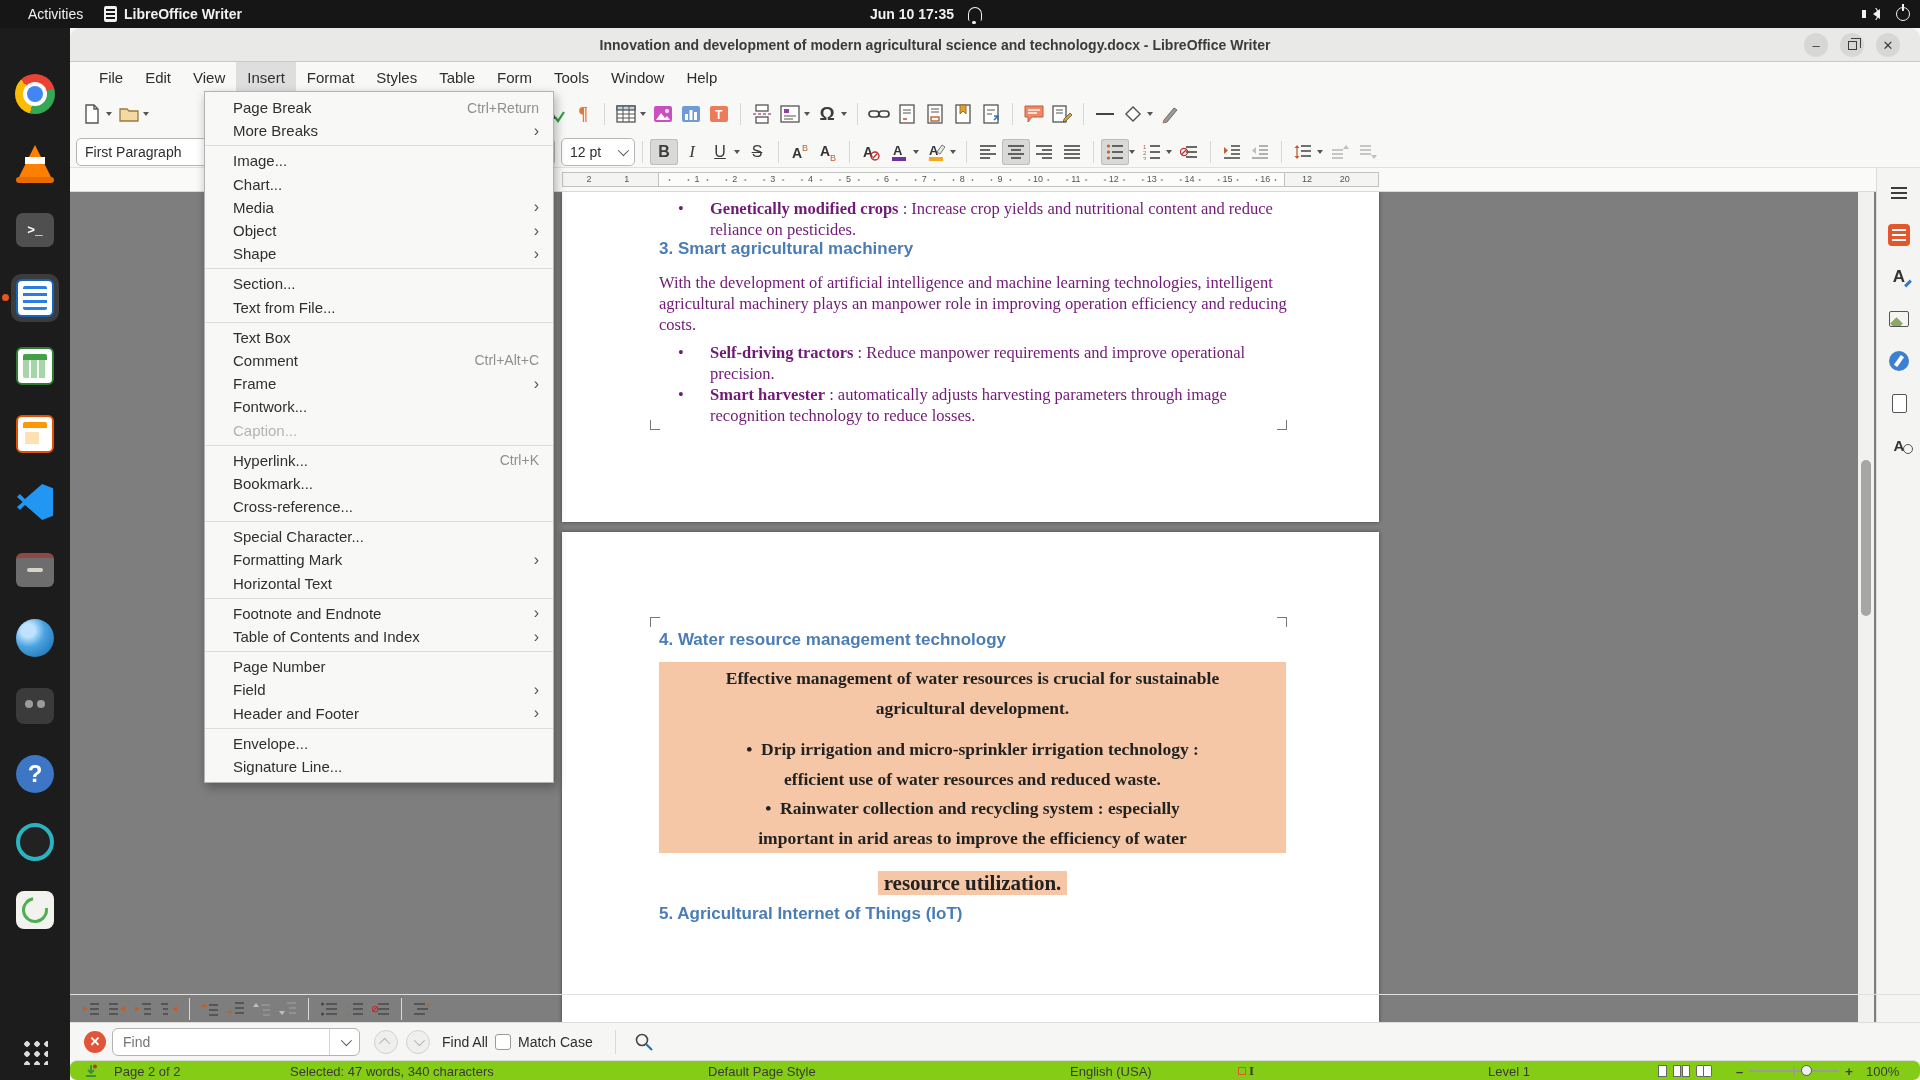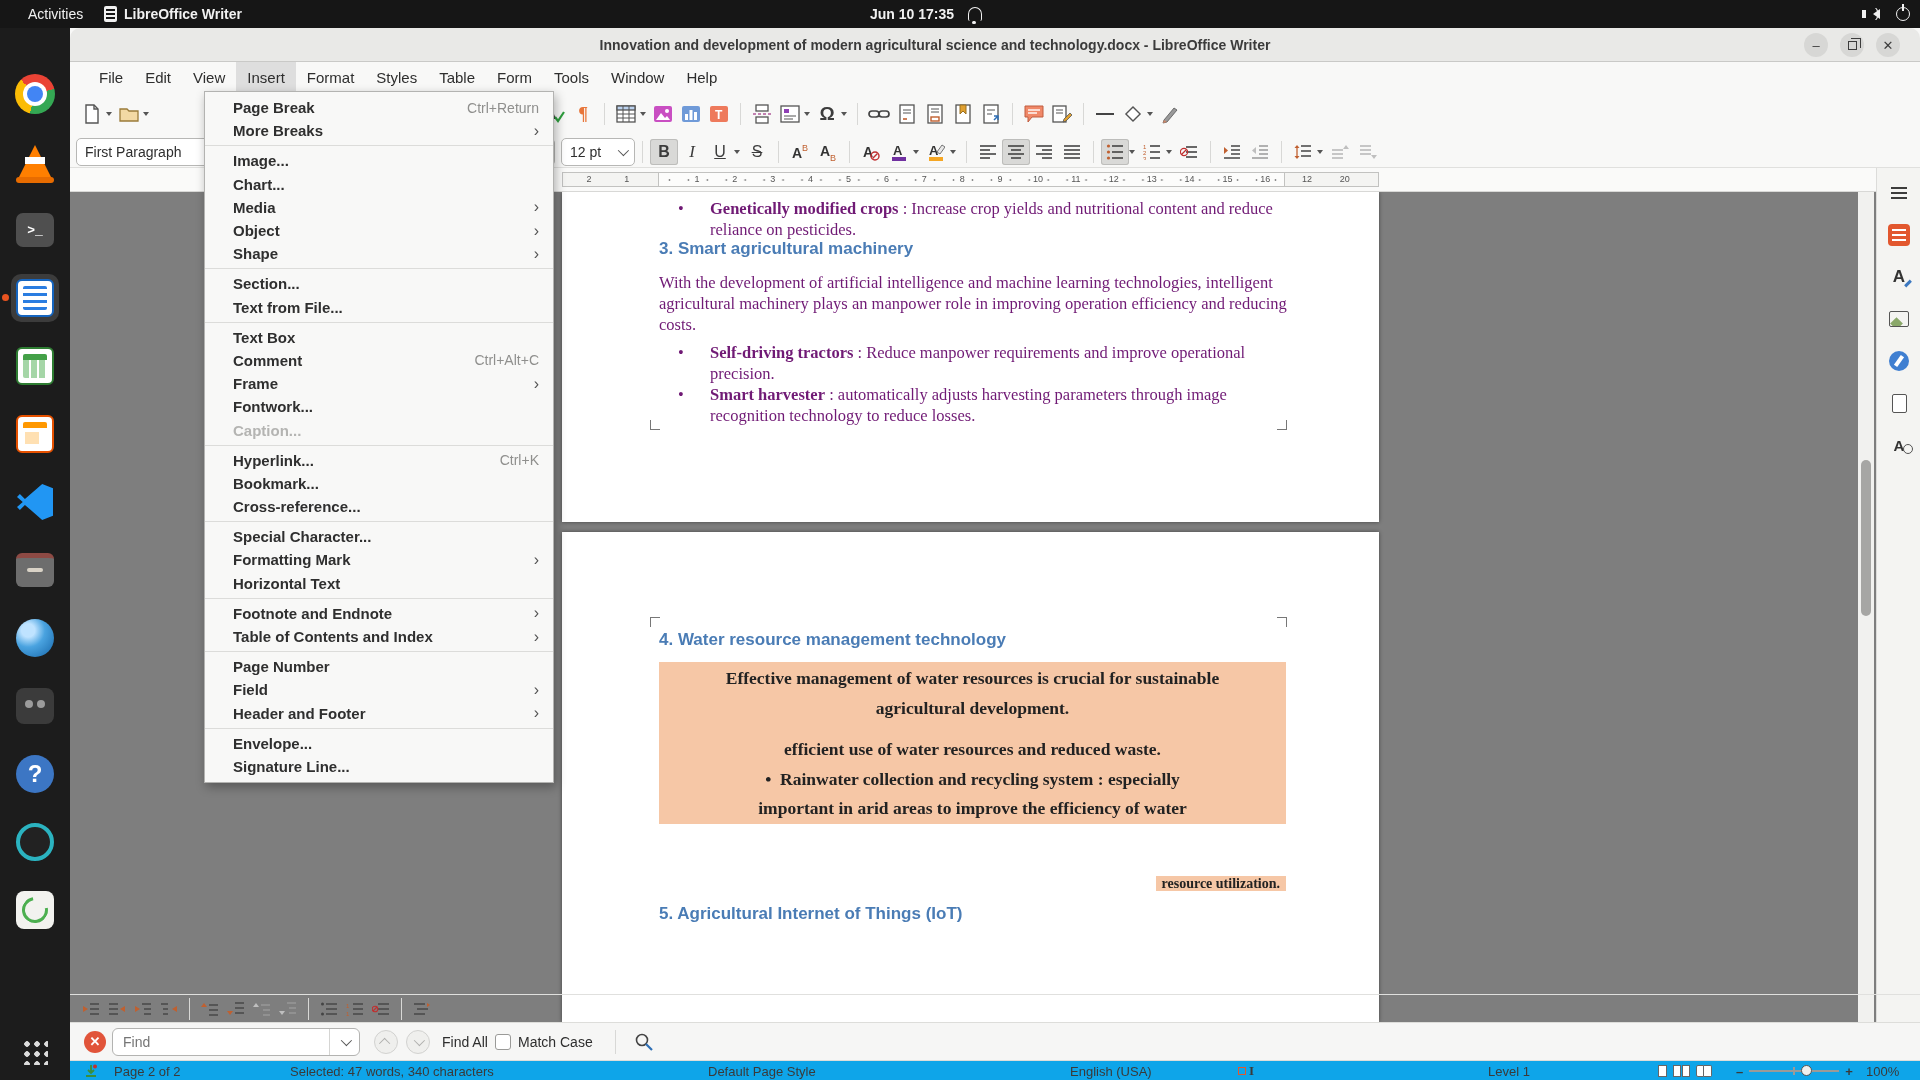--- a/index.html
+++ b/index.html
@@ -117,22 +117,22 @@
   .doc-p { position:absolute; left:97px; width:628px; font-size:16.5px; line-height:21px; }
   .blt { position:absolute; left:148px; width:572px; font-size:16.5px; line-height:21px; }
   .blt::before { content:"\2022"; position:absolute; left:-32px; }
   .cm { position:absolute; width:10px; height:10px; }
   .cm-tl { border-left:1px solid #777; border-top:1px solid #777; }
   .cm-tr { border-right:1px solid #777; border-top:1px solid #777; }
   .cm-bl { border-left:1px solid #777; border-bottom:1px solid #777; }
   .cm-br { border-right:1px solid #777; border-bottom:1px solid #777; }
   .selblock { position:absolute; left:97px; width:627px; background:#F6C7A6; text-align:center;
     font-family:"Liberation Serif", serif; font-weight:700; font-size:17.5px; color:#222; line-height:29.5px; padding-top:2px; }
-  .selline-last { position:absolute; left:97px; width:627px; text-align:right; font-family:"Liberation Serif", serif;
-    font-weight:700; font-size:14px; color:#222; line-height:29.5px; }
+  .selline-last { position:absolute; left:97px; width:627px; text-align:center; font-family:"Liberation Serif", serif;
+    font-weight:700; font-size:21px; color:#222; line-height:29.5px; }
   .selline-last span { background:#F6C7A6; padding:0 6px; }
   .selbullet::before { content:"\2022\00a0\00a0"; }
 
   
   .scrollbar { position:absolute; left:1788px; top:164px; width:16px; height:830px; background:#f1f1ef; }
   .scroll-thumb { position:absolute; left:3px; top:268px; width:10px; height:156px; background:#a6a6a4; border-radius:5px; }
   .side-strip { position:absolute; left:1806px; top:140px; width:44px; height:854px; background:#f4f4f2; border-left:1px solid #dcdcda; }
   .side-ic { position:absolute; left:7px; width:30px; height:30px; display:flex; align-items:center; justify-content:center; border-radius:4px; }
   .hamb { width:16px; height:2px; background:#3c3c3c; box-shadow:0 5px 0 #3c3c3c, 0 10px 0 #3c3c3c; margin-top:-10px; }
   .prop-ic { width:22px; height:22px; background:#E2572E; border-radius:4px; position:relative; }
@@ -145,21 +145,21 @@
   .nav-ic { width:20px; height:20px; border-radius:50%; background:#3f7fd1; position:relative; }
   .nav-ic::before { content:""; position:absolute; left:8px; top:4px; width:4px; height:12px; background:#fff; transform:rotate(35deg); }
   .page-ic { width:15px; height:19px; border:1.6px solid #555; border-radius:2px; background:#fff; }
   .insp-ic { font-size:15px; font-weight:700; color:#333; position:relative; }
   .insp-ic::after { content:""; position:absolute; right:-9px; bottom:0; width:8px; height:8px; border:1.6px solid #555; border-radius:50%; }
 
   
   .menu-pop { position:absolute; left:134px; top:63px; width:350px; background:#f8f8f7; border:1px solid #b3b3b1;
     box-shadow:2px 4px 10px rgba(0,0,0,.3); padding:4px 0; z-index:50; }
   .mi { height:23.2px; display:flex; align-items:center; padding:0 14px 0 28px; font-size:15px; color:#2f2f2f; }
-  .mi-l { flex:1 1 auto;font-weight:bold; }
+  .mi-l { flex:1 1 auto; }
   .mi-s { color:#8f8f8d; font-size:14px; }
   .mi-a { color:#555; font-size:16px; line-height:1; }
   .mi-a::before { content:"\203A"; }
   .mi.dis .mi-l { color:#b4b4b2; }
   .msep { height:1px; background:#dcdcda; margin:3px 0; }
 
   
   .toolbar3 { position:absolute; left:0; top:966px; width:1850px; height:28px; display:flex; align-items:center; padding-left:8px;
     border-top:1px solid #e0e0de; }
   .tb3 { width:26px; height:22px; display:flex; align-items:center; justify-content:center; flex:0 0 auto; }
@@ -177,22 +177,22 @@
   .chev-sm { width:8px; height:8px; border-right:1.6px solid #555; border-bottom:1.6px solid #555; transform:rotate(45deg) translateY(-2px); }
   .nav-btn { position:absolute; width:24px; height:24px; border-radius:50%; background:#efefed; border:1px solid #d2d2d0;
     display:flex; align-items:center; justify-content:center; }
   .chev-up { width:8px; height:8px; border-left:1.8px solid #b0b0ae; border-top:1.8px solid #b0b0ae; transform:rotate(45deg) translateY(2px); }
   .chev-dn { width:8px; height:8px; border-right:1.8px solid #b0b0ae; border-bottom:1.8px solid #b0b0ae; transform:rotate(45deg) translateY(-2px); }
   .find-label { position:absolute; font-size:14px; color:#2e2e2e; }
   .checkbox { position:absolute; width:16px; height:16px; background:#fff; border:1px solid #9a9a98; border-radius:3px; }
   .fsep { position:absolute; width:1px; height:24px; background:#d8d8d6; }
 
   
-  .statusbar { position:absolute; left:0; top:1032px; width:1850px; height:20px; background:#0ea5e9; border-top:1px solid #ddddda;
-    font-size:13px; color:#3a3a3a; }
+  .statusbar { position:absolute; left:0; top:1032px; width:1850px; height:20px; background:#84cc16; border-top:1px solid #ddddda;
+    font-size:13px; color:#3a3a3a;border-radius:7px; }
   .sb { position:absolute; top:0; height:20px; display:flex; align-items:center; }
   .zoom-track { width:90px; height:2px; background:#9a9a98; position:relative; margin:0 6px; }
   .zoom-knob { position:absolute; left:52px; top:-5px; width:11px; height:11px; border-radius:50%; background:#f0f0ee; border:1.4px solid #555; }
   .zoom-mid { position:absolute; left:44px; top:-3px; width:1.4px; height:8px; background:#9a9a98; }
   .pgic { border:1.3px solid #666; background:#fff; }
 </style>
 </head>
 <body>
 
 <div id="screen">
@@ -684,20 +684,21 @@
       </div>
 
       <div class="page page2">
         <div class="cm cm-tl" style="left:88px; top:85px"></div>
         <div class="cm cm-tr" style="left:715px; top:85px"></div>
         <div class="doc-h" style="top:98px">4. Water resource management technology</div>
         <div class="selblock" style="top:130px">
           <div>Effective management of water resources is crucial for sustainable</div>
           <div>agricultural development.</div>
           <div style="height:12px"></div>
+          <div class="selbullet">Drip irrigation and micro-sprinkler irrigation technology :</div>
           <div>efficient use of water resources and reduced waste.</div>
           <div class="selbullet">Rainwater collection and recycling system : especially</div>
           <div>important in arid areas to improve the efficiency of water</div>
         </div>
         <div class="selline-last" style="top:337px">
           <span>resource utilization.</span>
         </div>
         <div class="doc-h" style="top:372px">5. Agricultural Internet of Things (IoT)</div>
       </div>
     </div>

